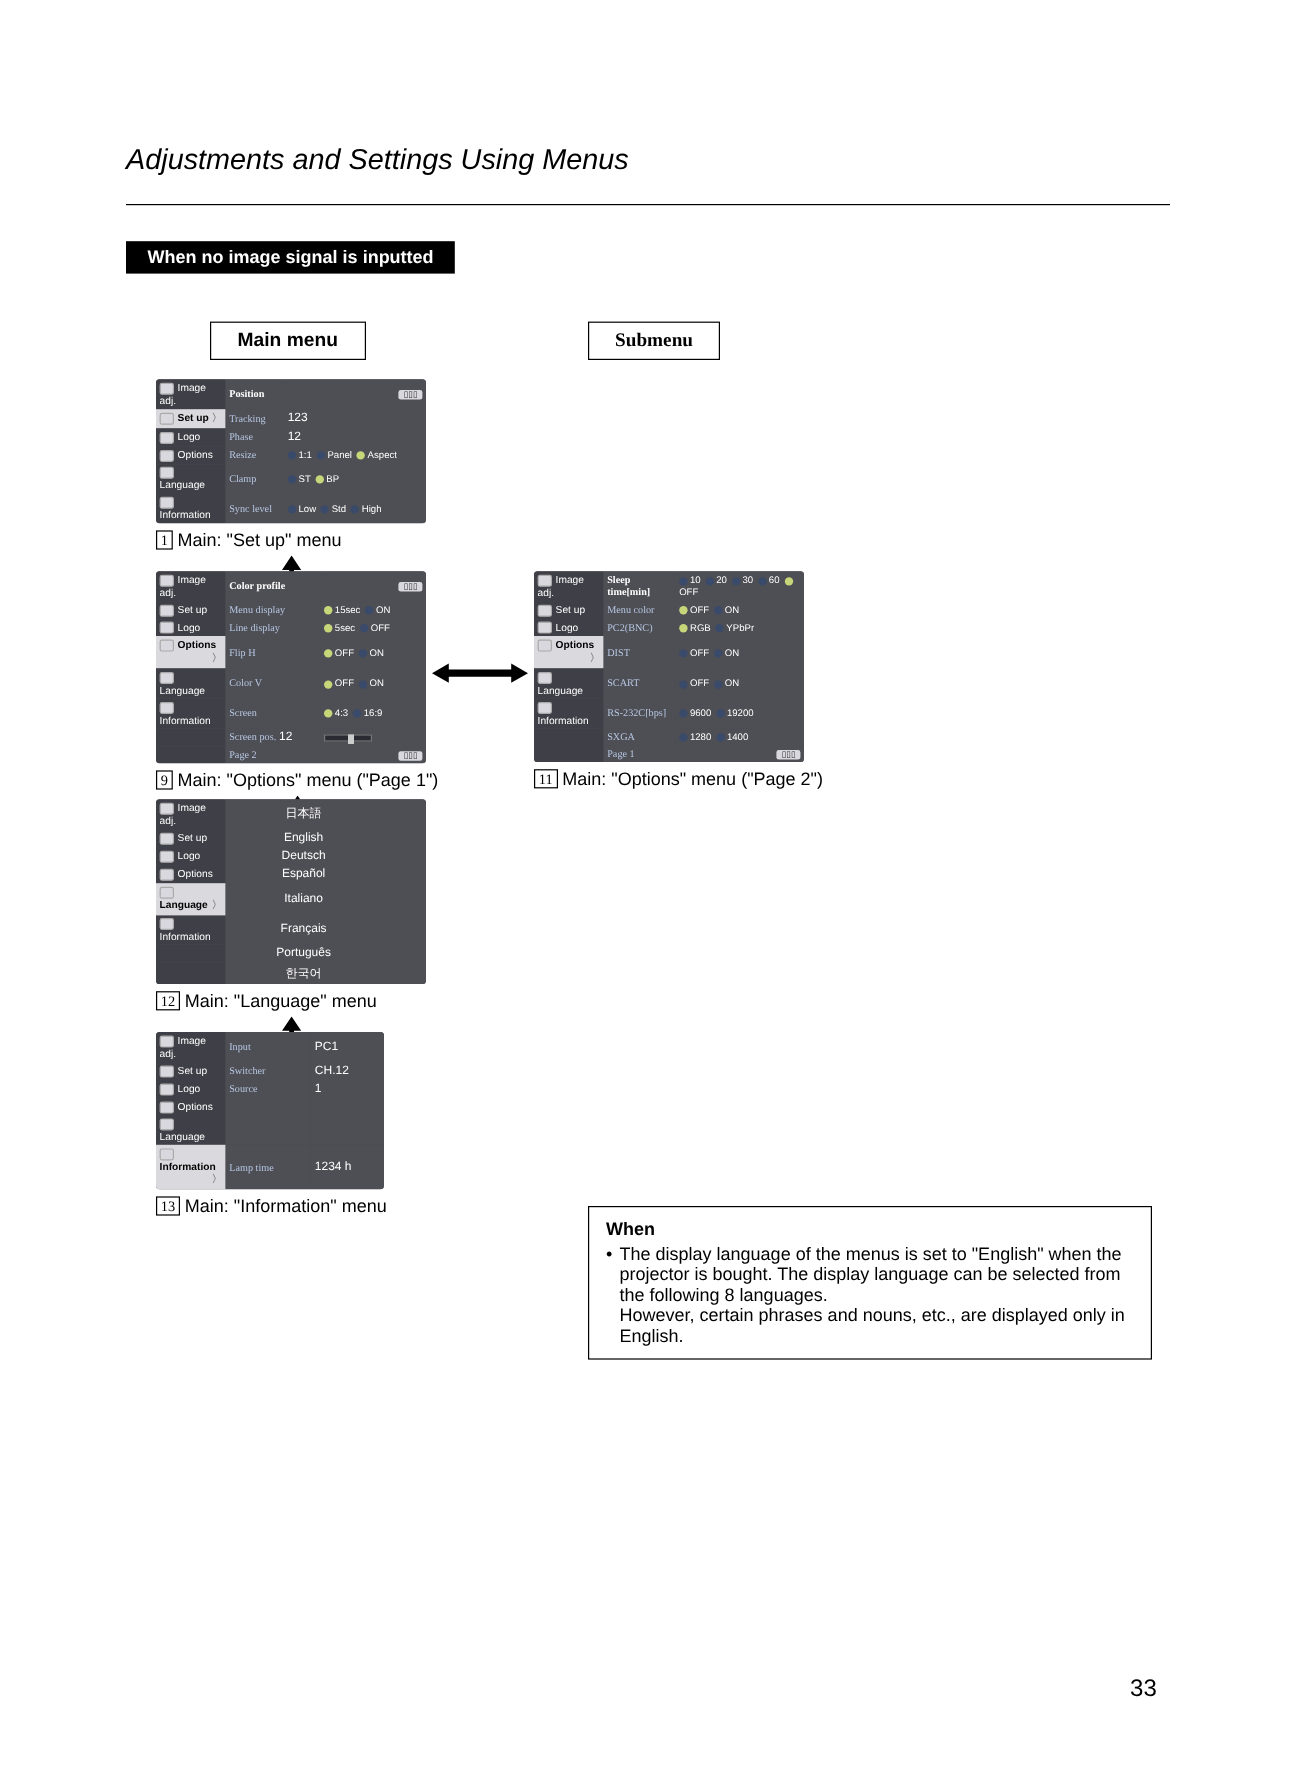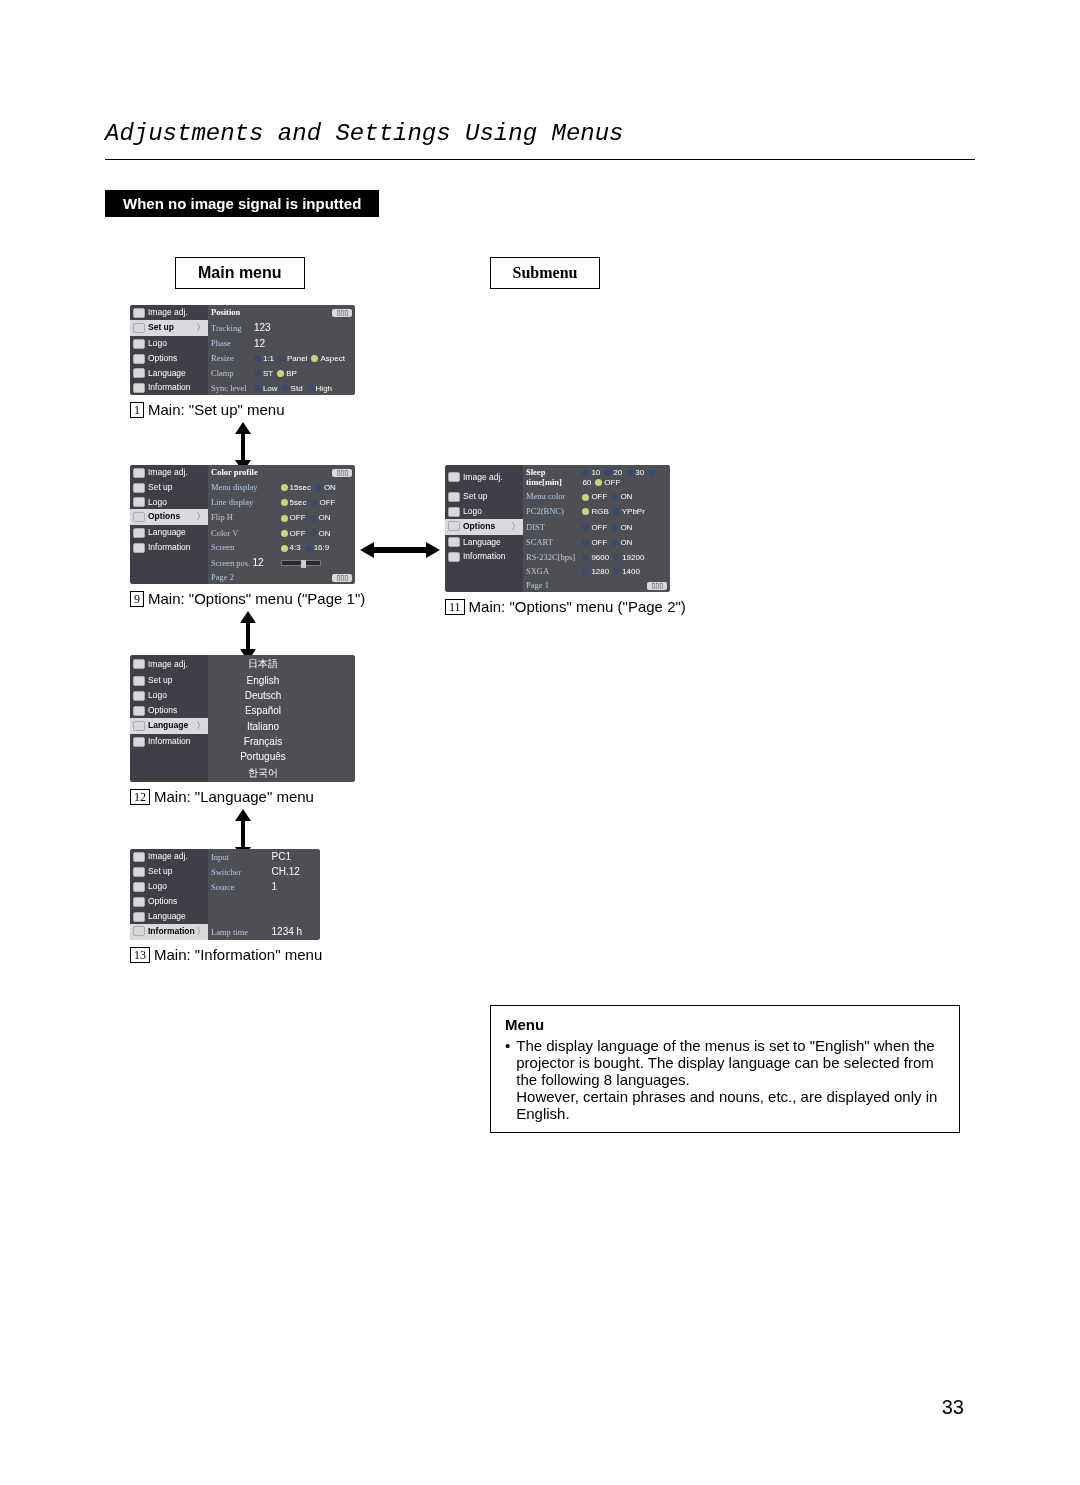--- a/index.html
+++ b/index.html
@@ -1,30 +1,30 @@
 <!DOCTYPE html>
 <html><head>
 <meta charset="utf-8">
 <style>
   * { box-sizing: border-box; margin: 0; padding: 0; }
   body { background: #fff; font-family: Arial, Helvetica, sans-serif; width: 1080px; height: 1485px; position: relative; color: #000; }
   .page { position: absolute; left: 105px; top: 120px; width: 870px; }
-  .title { font-style: italic; font-size: 24px; border-bottom: 1.5px solid #000; padding-bottom: 12px; margin-bottom: 30px; font-family: Liberation Mono, monospace; }
+  .title { font-style: italic; font-size: 24px; border-bottom: 1.5px solid #000; padding-bottom: 22px; margin-bottom: 30px; }
   .banner { display: inline-block; background: #000; color: #fff; font-weight: bold; padding: 5px 18px; font-size: 15px; margin-bottom: 40px; }
   .colhead-row { display: flex; }
   .colhead { border: 1px solid #000; font-weight: bold; padding: 6px 22px; font-size: 16px; }
   .colhead.main { margin-left: 70px; }
   .colhead.sub  { margin-left: 185px; font-family: Liberation Serif, serif; }
 
   .menus { position: relative; }
   .menu-block { position: absolute; }
   .osd { width: 225px; background: #4e4e55; border-radius: 3px; overflow: hidden; font-size: 8.5px; color: #fff; }
   .osd table { border-collapse: collapse; width: 100%; }
   .osd td { padding: 2px 3px; vertical-align: middle; }
-  .leftcol { width: 78px; background: #3f3f47; }
+  .leftcol { width: 58px; background: #3f3f47; }
   .leftcol.sel { background: #d9d9de; color: #000; font-weight: bold; }
   .leftcol .chev { float: right; color: #888; }
   .ic { display: inline-block; width: 12px; height: 10px; background: #d8d8de; border-radius: 2px; margin-right: 3px; vertical-align: middle; border: 1px solid #aaa; }
   .rcol { background: #4e4e55; }
   .lbl { color: #b7c8e2; font-family: Liberation Serif, serif; }
   .rowhi .lbl { color: #fff; font-weight: bold; }
   .dot { display:inline-block; width:7px; height:7px; border-radius:50%; vertical-align:middle; margin-right:2px; }
   .dot.off { background:#3a4a6a; }
   .dot.on  { background:#c8d67a; }
   .opt { font-size:8px; margin-right:4px; }
@@ -303,21 +303,21 @@
       </tbody>
           </table>
         </div>
       <div class="caption"><span class="numbox">13</span><span>Main: "Information" menu</span></div>
     </div>
 
   </div>
 </div>
 
 <div class="note">
-  <h4>Menu</h4>
+  <h4>When</h4>
   <div class="bullet">
       <span class="dotb">•</span>
       <div>
     <span>The display language of the menus is set to "English" when the projector is bought. The display language can be selected from the following 8 languages.</span><br>
     <span>However, certain phrases and nouns, etc., are displayed only in English.</span>
   </div>
     </div>
 </div>
 
 <div class="pagenum">33</div>

